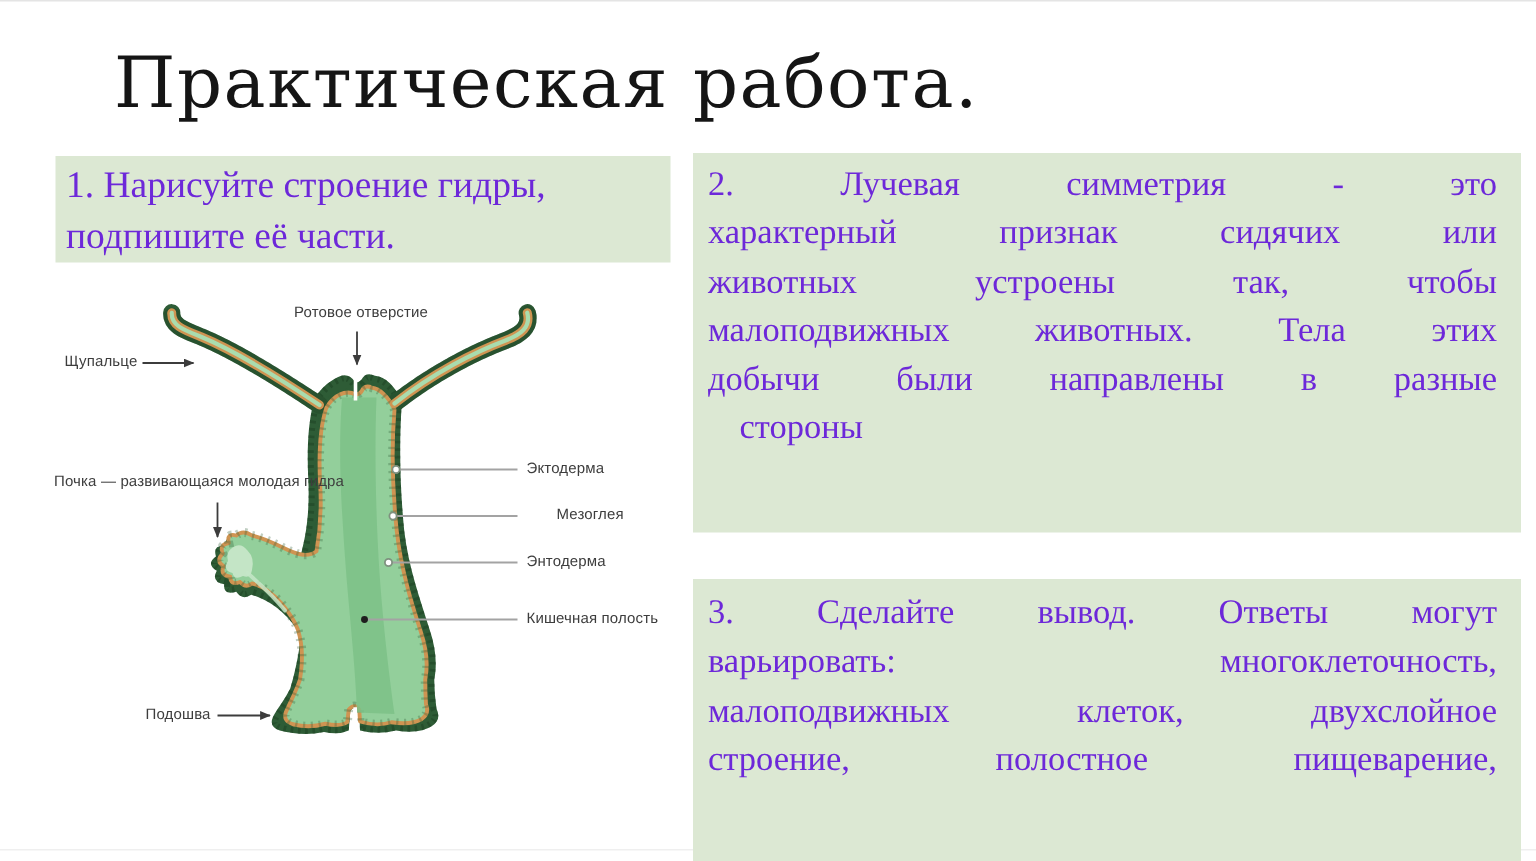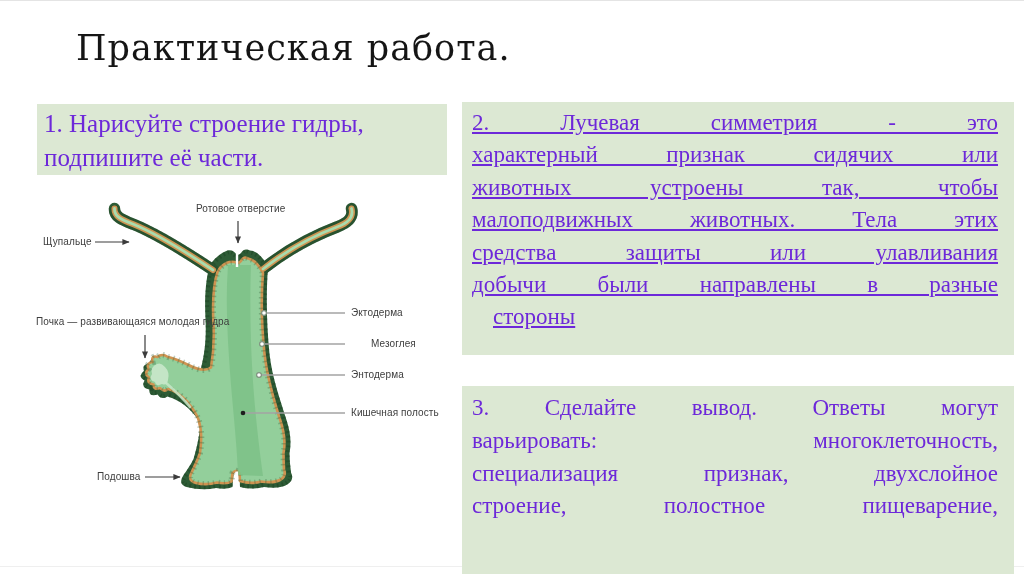--- a/index.html
+++ b/index.html
@@ -3,27 +3,27 @@
 <meta charset="utf-8">
 <style>
   html,body{margin:0;padding:0;background:#888;}
   .slide{position:relative;width:1024px;height:574px;background:#fff;overflow:hidden;
          font-family:"Liberation Serif",serif;}
   .hairline{position:absolute;left:0;width:1024px;height:1px;background:#e4e4e4;}
   .hairline.top{top:0;}
   .hairline.bottom{top:566px;background:#efefef;}
 
   .title{position:absolute;left:76px;top:28px;font-family:"DejaVu Serif",serif;
-         font-size:35px;color:#151515;letter-spacing:1px;white-space:nowrap;}
+         font-size:47px;color:#151515;letter-spacing:1px;white-space:nowrap;}
 
   .greenbox{position:absolute;background:var(--box_bg);color:#6d28d9;box-sizing:border-box;}
   .box1{left:37px;top:104px;width:410px;height:71px;padding:3px 8px 0 7px;
         font-size:25px;line-height:34px;}
   .box2{left:462px;top:102px;width:552px;height:253px;padding:5px 16px 0 10px;
-        font-size:23px;line-height:32.4px;text-decoration:underline;}
+        font-size:23px;line-height:32.4px;}
   .box3{left:462px;top:386px;width:552px;height:210px;padding:6px 16px 0 10px;
         font-size:23px;line-height:32.8px;}
   .justify .tline{text-align:justify;text-align-last:justify;}
   .justify .tline-last{text-align-last:left;margin-left:21px;}
 
   .diagram{position:absolute;left:0;top:185px;width:460px;height:389px;}
   .diagram svg{position:absolute;left:0;top:0;}
   .dlabel{position:absolute;font-family:"Liberation Sans",sans-serif;font-size:10px;
           color:#3d3d3d;white-space:nowrap;letter-spacing:.1px;}
 
@@ -58,29 +58,28 @@
   <div class="greenbox box1">
       <div class="tline">1. Нарисуйте строение гидры,</div>
       <div class="tline tline-last">подпишите её части.</div>
     </div>
 
   <div class="greenbox box2 justify">
       <div class="tline">2. Лучевая симметрия - это</div>
       <div class="tline">характерный признак сидячих или</div>
       <div class="tline">животных устроены так, чтобы</div>
       <div class="tline">малоподвижных животных. Тела этих</div>
-      <div class="tline">средства защиты или улавливания</div>
       <div class="tline">добычи были направлены в разные</div>
       <div class="tline tline-last">стороны</div>
     </div>
 
   <div class="greenbox box3 justify">
       <div class="tline">3. Сделайте вывод. Ответы могут</div>
       <div class="tline">варьировать: многоклеточность,</div>
-      <div class="tline">специализация признак, двухслойное</div>
+      <div class="tline">малоподвижных клеток, двухслойное</div>
       <div class="tline">строение, полостное пищеварение,</div>
     </div>
 
   <div class="diagram">
     <svg width="460" height="389" viewBox="0 0 460 389">
       <defs>
         <marker id="ah" markerWidth="7" markerHeight="6" refX="5.5" refY="2.5" orient="auto">
           <path d="M0,0 L6,2.5 L0,5 Z" fill="#3c3c3c"></path>
         </marker>
         <clipPath id="clipBody">

